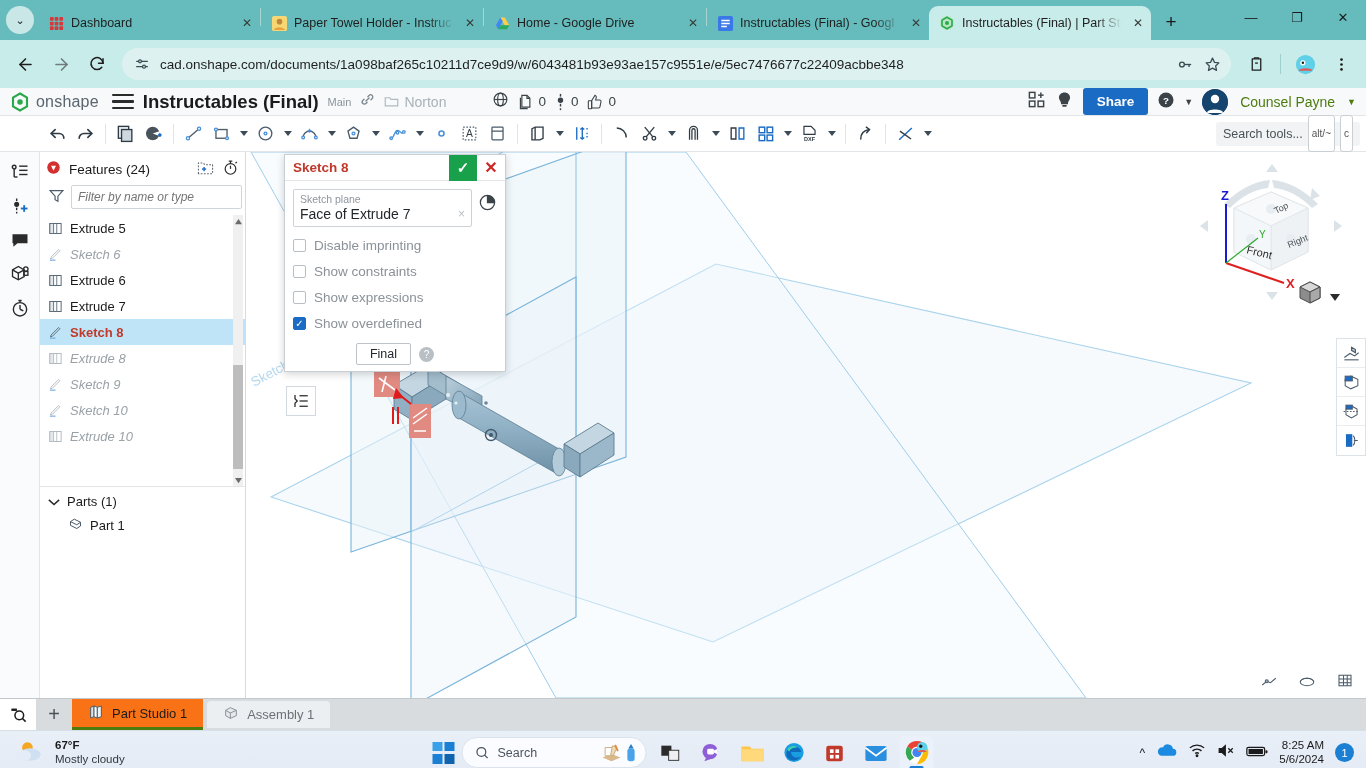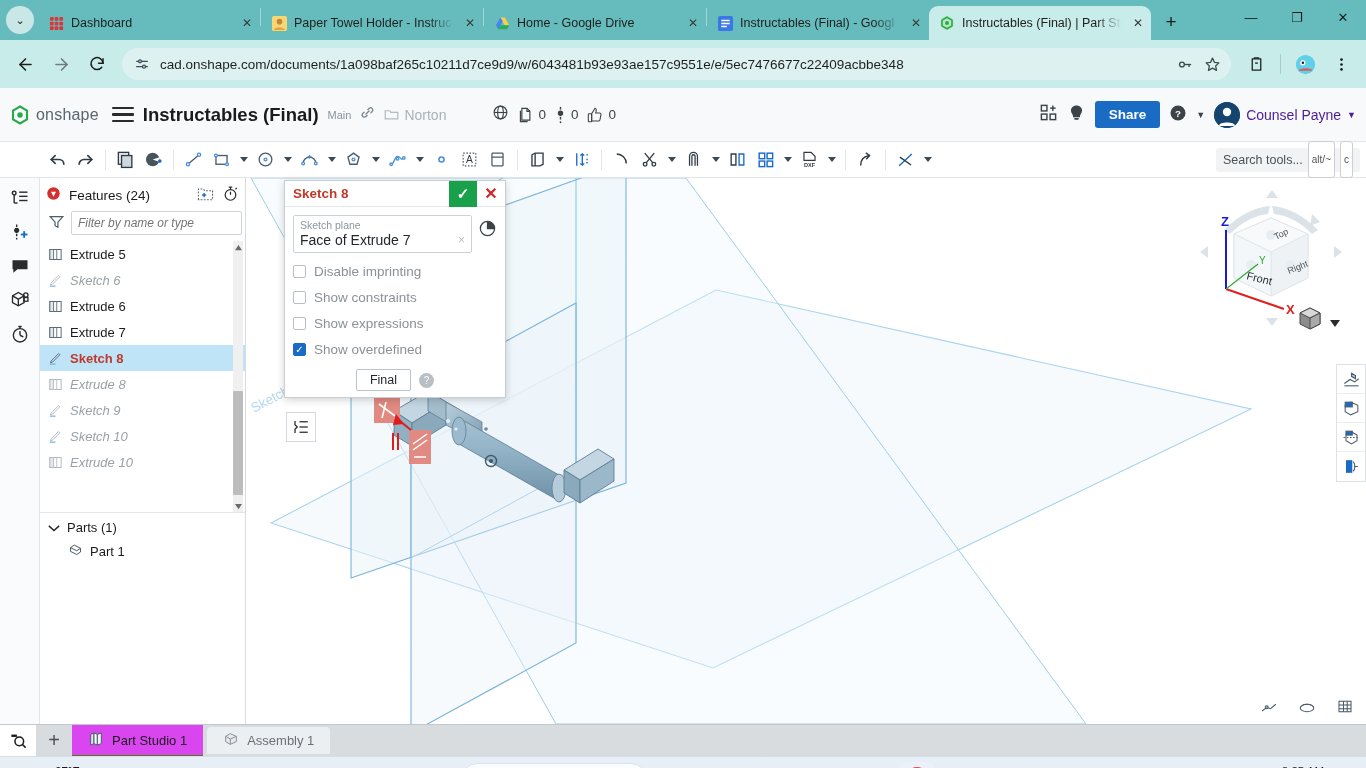--- a/index.html
+++ b/index.html
@@ -68,37 +68,37 @@
     padding: 0 10px 0 12px; gap: 10px; margin: 0 6px;
     font-size: 13.5px; color: #1f1f1f; cursor: text; min-width: 0;
   }
   .omnibox .url { flex: 1 1 auto; overflow: hidden; white-space: nowrap; }
   .omnibox .oicon { flex: none; display:flex; align-items:center; }
   .tb-right { display: flex; align-items: center; gap: 2px; flex: none; }
   .vsep { width: 1px; height: 20px; background: #9fd0cd; margin: 0 5px; }
 
   
   .os-header {
-    height: 54px; background: #f7f9fa; border-bottom: 1px solid #e2e6e9;
+    height: 28px; background: #f7f9fa; border-bottom: 1px solid #e2e6e9;
     display: flex; align-items: center; padding: 0 10px; gap: 9px;
   }
   .os-logo { display:flex; align-items:center; gap:6px; flex:none; }
   .os-logo-text { font-size: 16px; color: #5a6570; letter-spacing: .2px; }
   .hamburger { width: 22px; display:flex; flex-direction:column; gap:4px; cursor:pointer; flex:none; margin-left:4px;}
   .hamburger i { display:block; height:2.4px; background:#2b2b2b; border-radius:1px; }
   .doc-title { font-size: 18.5px; font-weight: bold; color: #1b1b1b; white-space: nowrap; }
   .branch { font-size: 11px; color: #8b949c; }
   .folder-chip { display:flex; align-items:center; gap:5px; color:#aab2b8; font-size:14px; }
   .hdr-counter { display:flex; align-items:center; gap:5px; color:#3b4348; font-size:13.5px; }
   .hdr-spacer { flex: 1 1 auto; }
   .share-btn {
     background: #1a6bc4; color:#fff; font-size:13.5px; font-weight:bold;
     padding: 6px 14px; border-radius: 3px; cursor: pointer; flex:none;
   }
-  .user-chip { display:flex; align-items:center; gap:6px; font-size:14px; color:#4c1d95; cursor:pointer; }
+  .user-chip { display:flex; align-items:center; gap:12px; font-size:14px; color:#4d7c0f; cursor:pointer; }
   .avatar {
     width: 26px; height: 26px; border-radius: 50%; background:#15456f;
     display:flex; align-items:flex-end; justify-content:center; overflow:hidden; flex:none;
   }
 
   
   .os-toolbar {
     height: 36px; background: #ffffff; border-bottom: 1px solid #e2e6e9;
     display: flex; align-items: center; padding: 0 6px 0 44px; gap: 1px;
   }
@@ -213,21 +213,21 @@
   
   .doc-tabs {
     height: 32px; background:#d8dcde; display:flex; align-items:stretch; border-top:1px solid #c2c8cc;
   }
   .dt-btn { width:36px; display:flex; align-items:center; justify-content:center; cursor:pointer; flex:none; }
   .dt-btn.white { background:#fff; }
   .dtab {
     display:flex; align-items:center; gap:8px; padding:0 16px;
     font-size:13px; color:#3c4247; cursor:pointer; position:relative; flex:none;
   }
-  .dtab.active { background:#d946ef; color:#1b1b1b; border-bottom:1px solid #4d7c0f; }
+  .dtab.active { background:#f97316; color:#1b1b1b; border-bottom:3px solid #4d7c0f; }
   .dtab.inactive { background:#eceff1; margin:2px 0 2px 4px; border-radius:4px 4px 0 0; color:#6a7177; }
 
   
   .taskbar {
     height: 44px; background:linear-gradient(180deg,#e9eff7 0%,#e4ebf5 100%);
     display:flex; align-items:center; position:relative; border-top:1px solid #d6dee8;
   }
   .weather { display:flex; align-items:center; gap:9px; padding-left:16px; }
   .weather-text { line-height:1.15; }
   .weather-temp { font-size:11.5px; font-weight:bold; color:#1b1b1b; }

